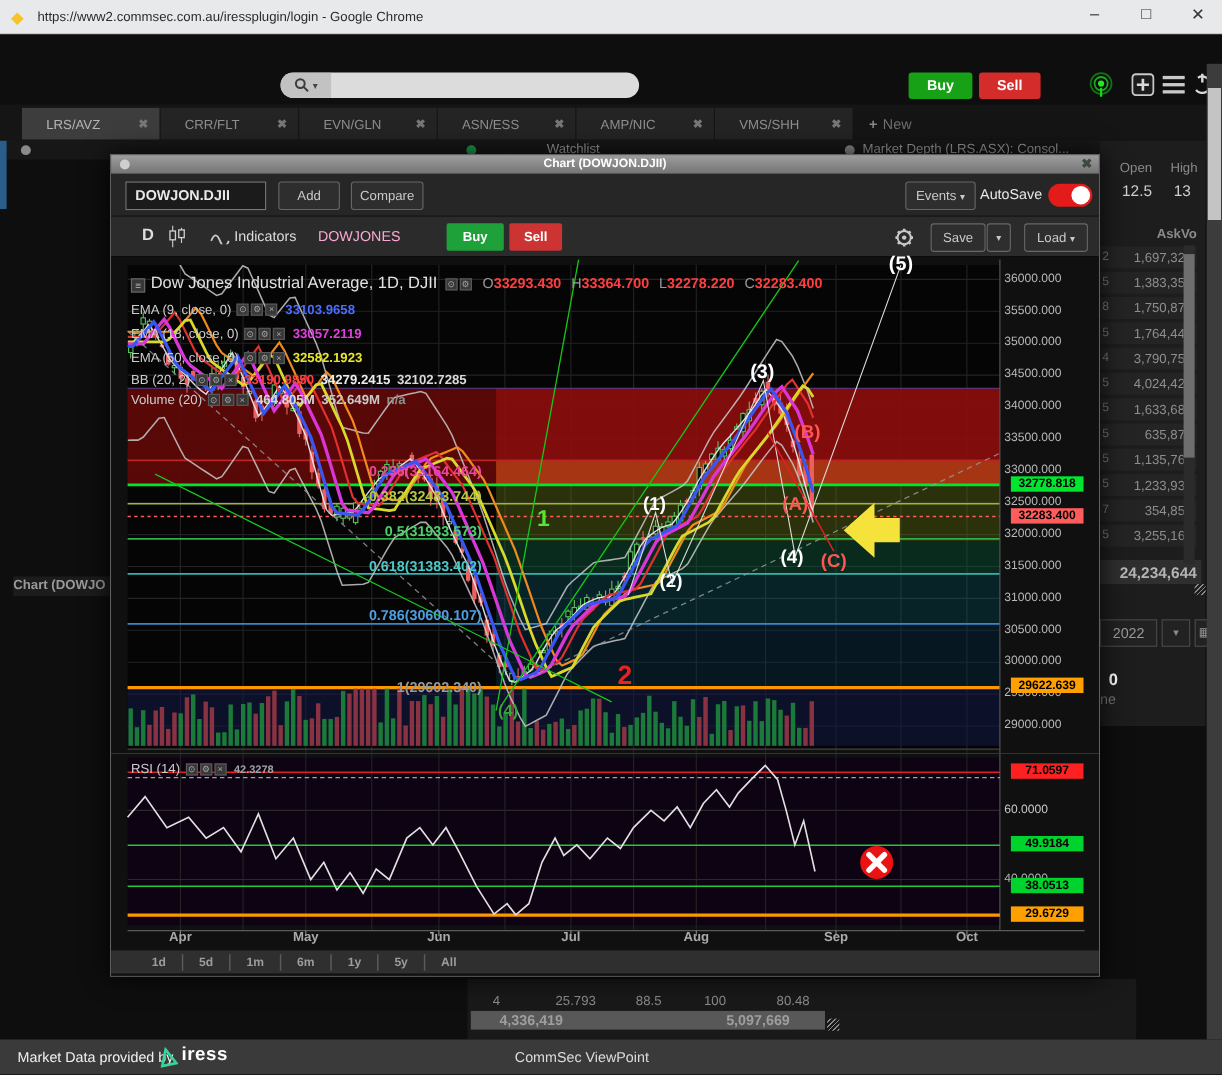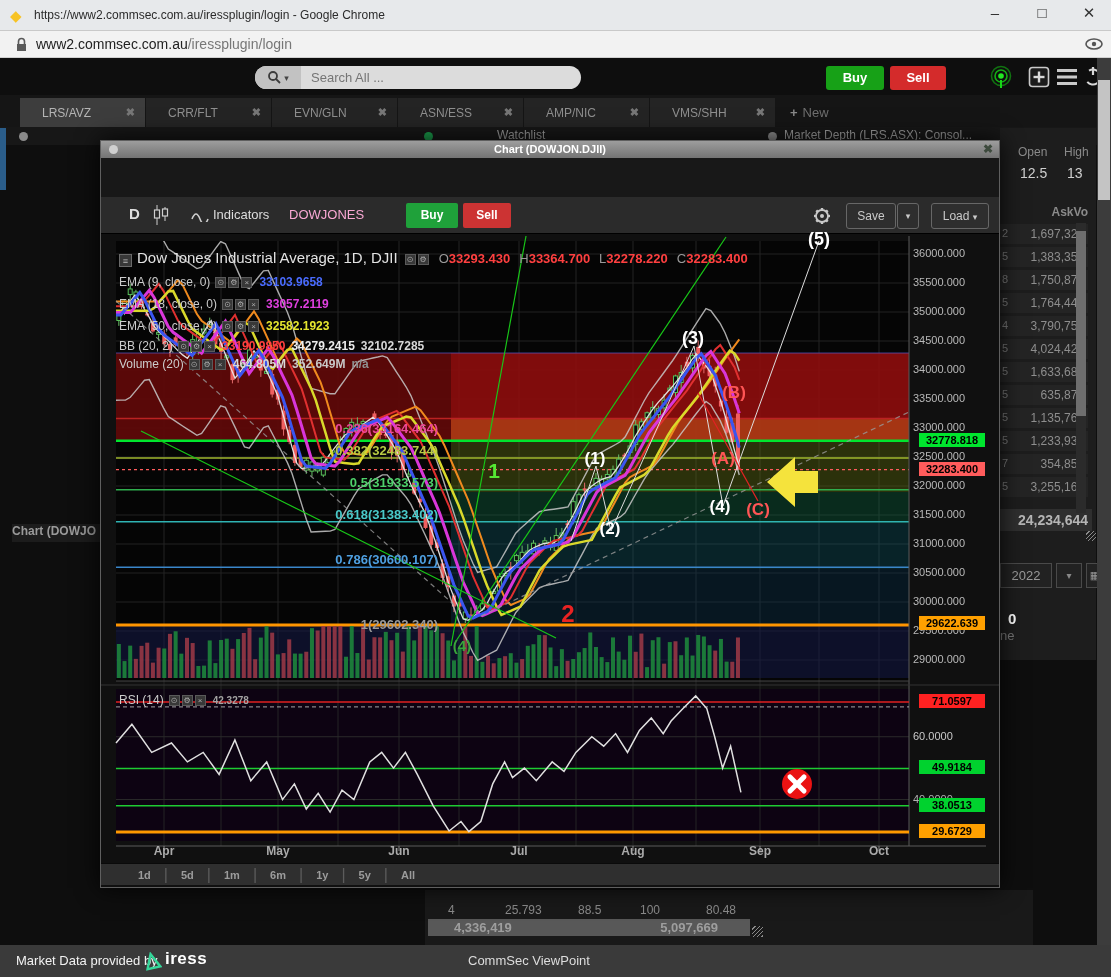--- a/index.html
+++ b/index.html
@@ -111,41 +111,29 @@
 <div id="screen">
 
   <div id="titlebar" class="abs">
     <span class="abs fav">◆</span>
     <span class="abs ttl">https://www2.commsec.com.au/iressplugin/login - Google Chrome</span>
     <span class="abs winbtn" style="left:980px;">–</span>
     <span class="abs winbtn" style="left:1027px;">□</span>
     <span class="abs winbtn" style="left:1074px;">✕</span>
   </div>
 
-  <div id="urlbar" class="abs">
-    <svg class="abs" style="left:14px;top:6px;" width="14" height="15">
-      <rect x="3" y="7" width="9" height="7" fill="#5a5a5a"></rect>
-      <path d="M4.5 7 V4.5 a3 3 0 0 1 6 0 V7" fill="none" stroke="#5a5a5a" stroke-width="1.6"></path>
-    </svg>
-    <span class="abs url"><span>www2.commsec.com.au</span><span class="path">/iressplugin/login</span></span>
-    <svg class="abs" style="left:1085px;top:6px;" width="18" height="14">
-      <ellipse cx="9" cy="7" rx="8" ry="5" fill="none" stroke="#555" stroke-width="1.6"></ellipse>
-      <circle cx="9" cy="7" r="2.2" fill="#555"></circle>
-    </svg>
-  </div>
 
   <div id="searchbox" class="abs">
     <div class="qseg">
       <svg width="15" height="15">
         <circle cx="6" cy="6" r="4" fill="none" stroke="#3c3c3c" stroke-width="1.8"></circle>
         <line x1="9" y1="9" x2="13" y2="13" stroke="#3c3c3c" stroke-width="1.8"></line>
       </svg>
       <span style="font-size:9px;margin-left:2px;">▾</span>
     </div>
-    <input placeholder="Search All ..." style="">
   </div>
   <div id="buy-top" class="abs appbtn">Buy</div>
   <div id="sell-top" class="abs appbtn">Sell</div>
   <svg class="abs" style="left:988px;top:63px;" width="26" height="28">
     <circle cx="13" cy="13" r="9.5" fill="none" stroke="#14c514" stroke-width="1.6" opacity="0.55"></circle>
     <circle cx="13" cy="13" r="6" fill="none" stroke="#17d817" stroke-width="1.6" opacity="0.8"></circle>
     <circle cx="13" cy="13" r="2.8" fill="#22e822"></circle>
     <line x1="13" y1="17" x2="13" y2="25" stroke="#17d817" stroke-width="2"></line>
   </svg>
   <svg class="abs" style="left:1028px;top:66px;" width="22" height="22">
@@ -289,20 +277,30 @@
     <span class="l">4,336,419</span>
     <span class="r">5,097,669</span>
   </div>
   <div id="grip" class="abs"></div>
 
   <div id="cwin" class="abs">
     <div id="wtitle" class="abs">
       <span class="abs wdot"></span>
       <div class="t">Chart (DOWJON.DJII)</div>
       <span class="abs x">✖</span>
+    </div>
+    <div id="tb1" class="abs">
+      <div id="symbox" class="abs">DOWJON.DJII</div>
+      <div class="abs wbtn" style="left:152px;top:7px;width:56px;">Add</div>
+      <div class="abs wbtn" style="left:218px;top:7px;width:66px;">Compare</div>
+      <div class="abs wbtn" style="left:722px;top:7px;width:64px;"><span>Events</span> <span style="font-size:9px;">▾</span></div>
+      <span class="abs" id="autosave-lbl">AutoSave</span>
+      <div id="toggle" class="abs">
+          <span class="knob"></span>
+        </div>
     </div>
     <div id="tb2" class="abs">
       <span class="abs dlab">D</span>
       <svg class="abs" style="left:52px;top:8px;" width="16" height="20">
         <line x1="4" y1="0" x2="4" y2="20" stroke="#cfcfcf" stroke-width="1"></line>
         <rect x="1.5" y="5" width="5" height="8" fill="#2b2b2b" stroke="#cfcfcf" stroke-width="1.2"></rect>
         <line x1="12" y1="2" x2="12" y2="16" stroke="#cfcfcf" stroke-width="1"></line>
         <rect x="9.5" y="4" width="5" height="7" fill="#2b2b2b" stroke="#cfcfcf" stroke-width="1.2"></rect>
       </svg>
       <svg class="abs" style="left:90px;top:13px;" width="18" height="12">

